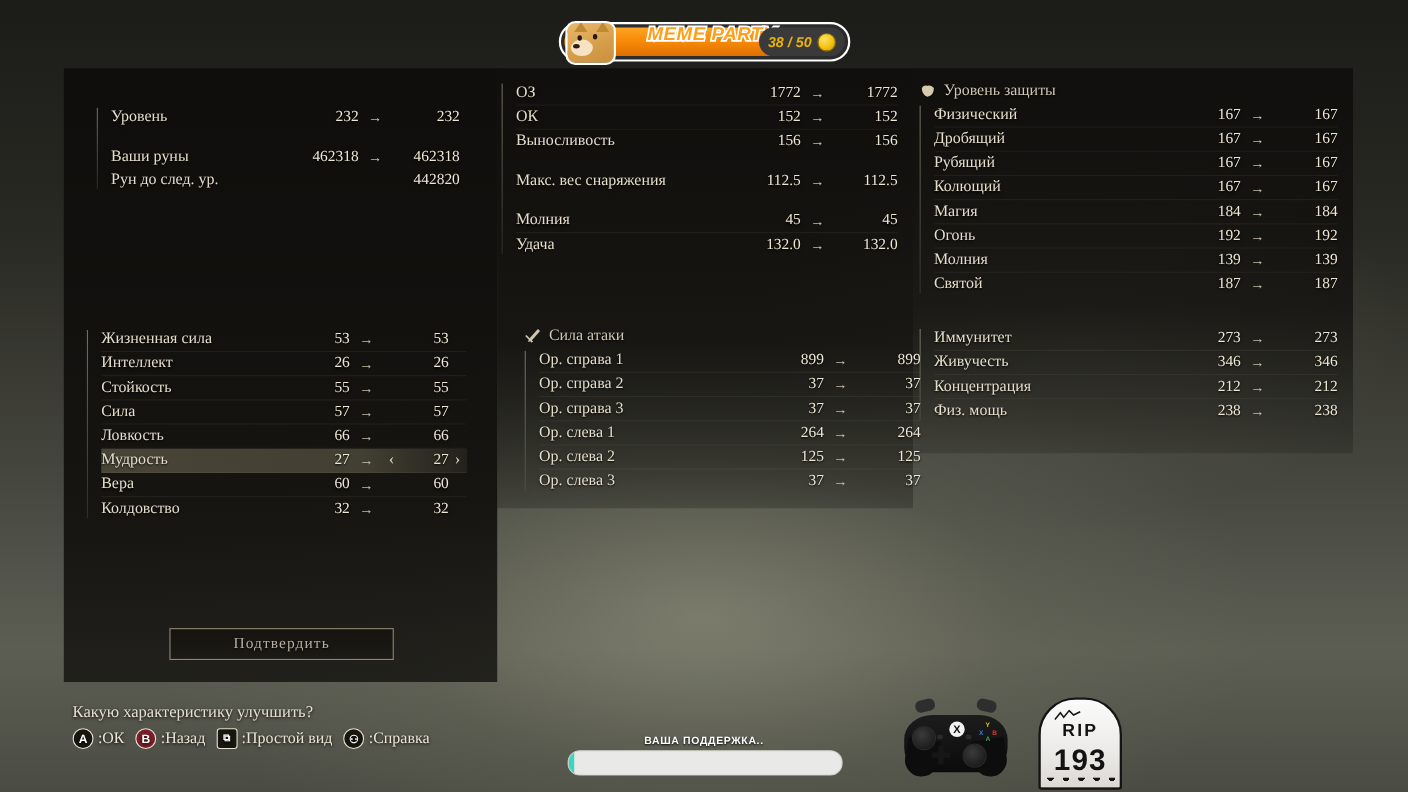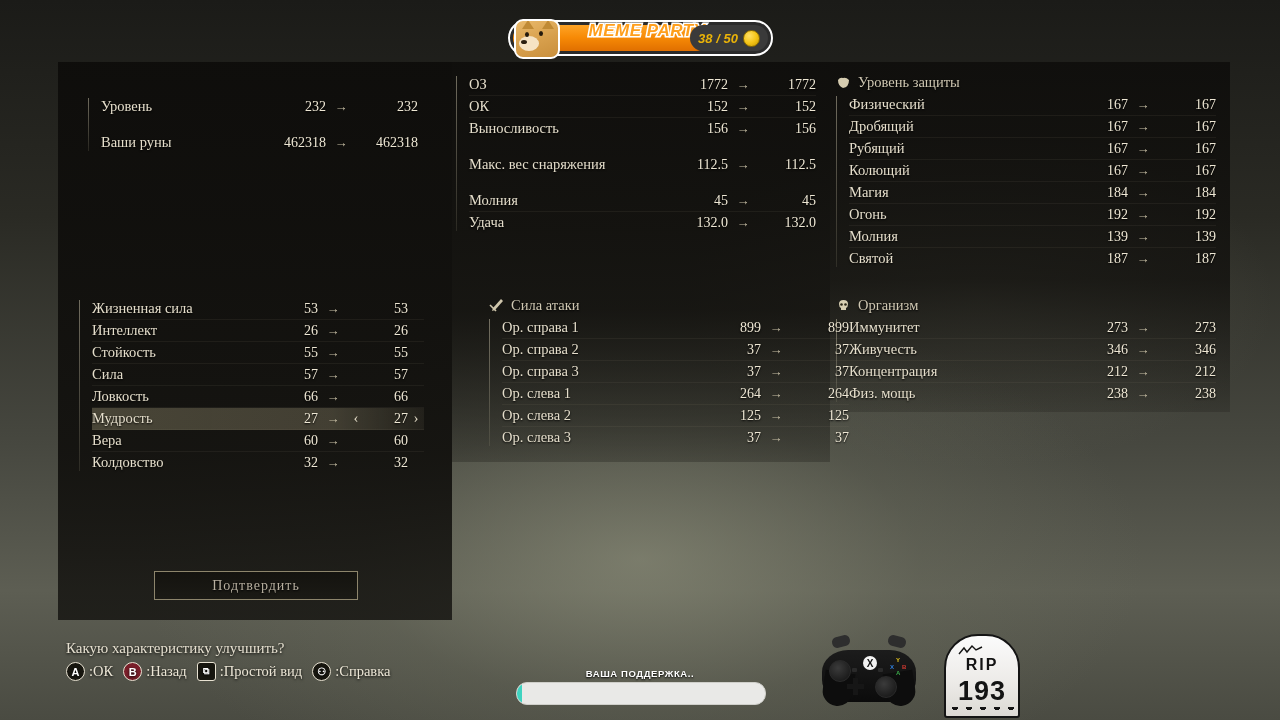--- a/index.html
+++ b/index.html
@@ -279,20 +279,26 @@
         <span class="arr">→</span>
         <span class="v2" style="width:62px;">232</span>
       </div>
       <div class="row spacer"></div>
       <div class="row" style="border-bottom:none;">
         <span class="lbl">Ваши руны</span>
         <span class="v1" style="width:70px;">462318</span>
         <span class="arr">→</span>
         <span class="v2" style="width:62px;">462318</span>
       </div>
+      <div class="row" style="border-bottom:none;">
+        <span class="lbl">Рун до след. ур.</span>
+        <span class="v1" style="width:70px;"></span>
+        <span class="arr"></span>
+        <span class="v2" style="width:62px;">442820</span>
+      </div>
     </div>
   </div>
 
   <div class="group" style="left:79px; top:298px; width:345px;">
     <div class="rows">
 
       <div class="row">
         <span class="lbl">Жизненная сила</span>
         <span class="v1" style="width:60px;">53</span>
         <span class="arr">→</span>
@@ -405,21 +411,21 @@
       </div>
       <div class="row" style="border-bottom:none;">
         <span class="lbl">Удача</span>
         <span class="v1" style="width:60px;">132.0</span>
         <span class="arr">→</span>
         <span class="v2" style="width:58px;">132.0</span>
       </div>
     </div>
   </div>
 
-  <div class="group" style="left:464px; top:297px; width:360px;padding-left:25px;">
+  <div class="group" style="left:452px; top:297px; width:360px;padding-left:25px;">
     <div class="group-head">
       <span class="gi">
         <svg width="15" height="15" viewBox="0 0 15 15">
           <path d="M12 1 L14 3 L6 12 L3 13 L4 10 Z" fill="#cfc6ac"></path>
           <path d="M1 7 L7 13" stroke="#cfc6ac" stroke-width="1.6"></path>
         </svg>
       </span>
       <span>Сила атаки</span>
     </div>
     <div class="rows">
@@ -517,30 +523,20 @@
       <div class="row" style="border-bottom:none;">
         <span class="lbl">Святой</span>
         <span class="v1" style="width:60px;">187</span>
         <span class="arr">→</span>
         <span class="v2" style="width:58px;">187</span>
       </div>
     </div>
   </div>
 
   <div class="group" style="left:836px; top:297px; width:380px;">
-    <div class="group-head">
-      <span class="gi">
-        <svg width="15" height="15" viewBox="0 0 15 15">
-          <path d="M3 6 q0-4 4.5-4 q4.5 0 4.5 4 q0 3-2 4 v2 h-5 v-2 q-2-1-2-4 z" fill="#d8cfb2"></path>
-          <circle cx="5.5" cy="6.5" r="1.3" fill="#2a2618"></circle>
-          <circle cx="9.5" cy="6.5" r="1.3" fill="#2a2618"></circle>
-        </svg>
-      </span>
-      <span>Организм</span>
-    </div>
     <div class="rows">
       <div class="row">
         <span class="lbl">Иммунитет</span>
         <span class="v1" style="width:60px;">273</span>
         <span class="arr">→</span>
         <span class="v2" style="width:58px;">273</span>
       </div>
       <div class="row">
         <span class="lbl">Живучесть</span>
         <span class="v1" style="width:60px;">346</span>

